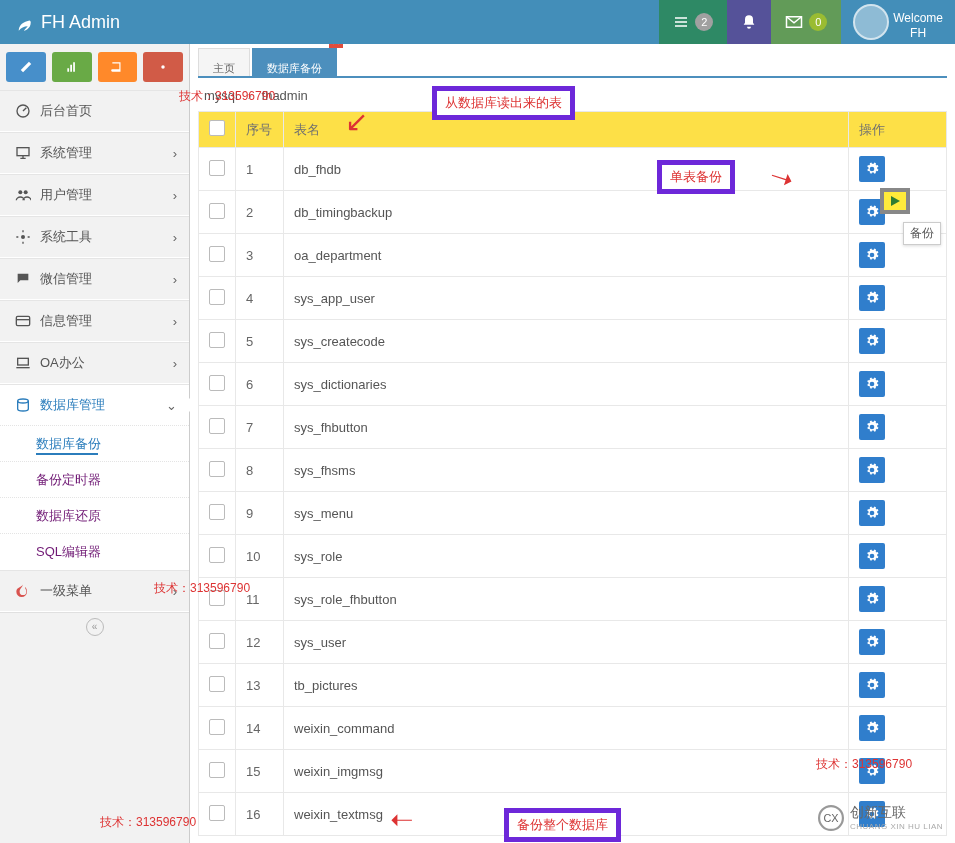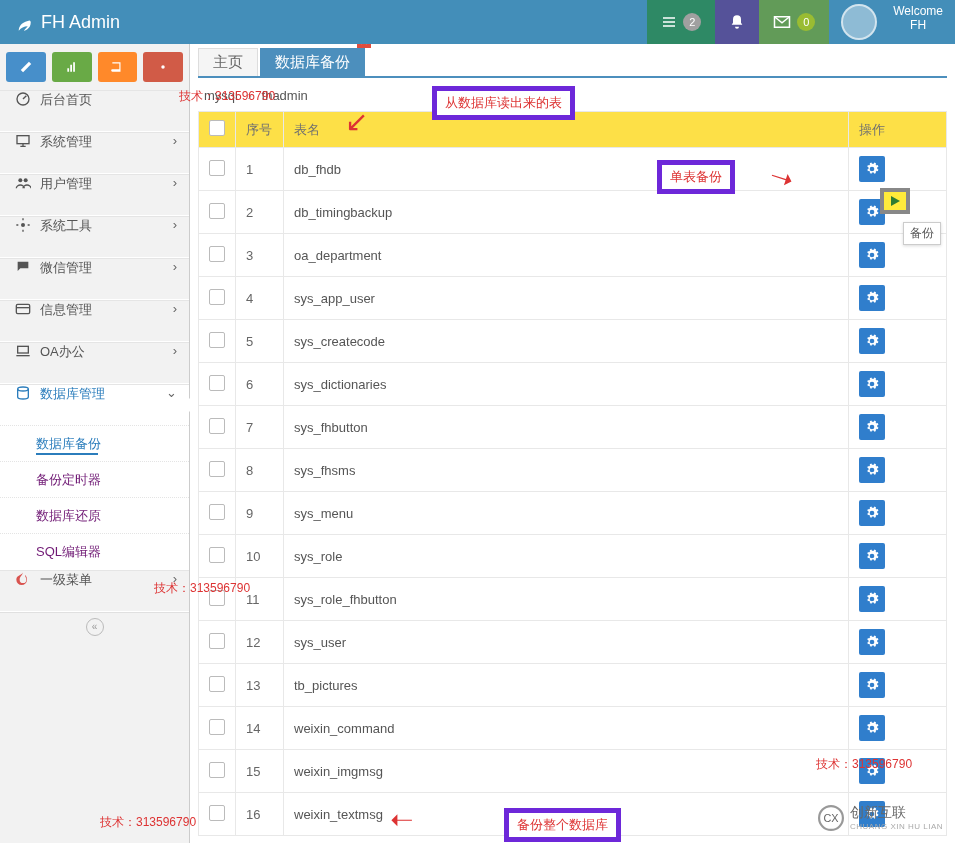--- a/index.html
+++ b/index.html
@@ -10,51 +10,51 @@
 .brand { display:flex; align-items:flex-end; padding:0 15px; font-size:18px; font-weight:300; }
 .brand svg { margin-right:8px; }
 .header-spacer { flex:1; }
 .header-btn { height:44px; padding:0 14px; display:flex; align-items:center; justify-content:center; position:relative; cursor:pointer; }
 .bg-teal { background:#2e8965; }
 .bg-purple { background:#555299; }
 .bg-green2 { background:#629b58; }
 .badge { min-width:18px; height:18px; border-radius:9px; font-size:11px; line-height:18px; text-align:center; margin-left:6px; padding:0 5px; }
 .badge-grey { background:#a0a0a0; color:#fff; }
 .badge-olive { background:#9abc32; color:#fff; }
-.avatar-box { display:flex; align-items:flex-start; padding:0 12px; gap:16px; }
+.avatar-box { display:flex; align-items:flex-end; padding:0 12px; gap:4px; }
 .avatar { width:36px; height:36px; border-radius:50%; background:rgba(255,255,255,0.4); border:2px solid rgba(255,255,255,0.6); }
 .welcome { font-size:12px; line-height:1.2; text-align:center; }
 
 
 .sidebar { position:absolute; top:44px; left:0; width:190px; bottom:0; background:#f2f2f2; border-right:1px solid #ccc; }
 .shortcuts { padding:8px 6px; display:flex; gap:6px; }
 .sc { width:40px; height:30px; border-radius:3px; display:flex; align-items:center; justify-content:center; color:#fff; cursor:pointer; }
 .sc-blue{background:#478fca;} .sc-green{background:#69aa46;} .sc-orange{background:#dd5a43; background:#ff892a;} .sc-red{background:#d15b47;}
 .nav-list { list-style:none; }
 .nav-item { border-top:1px solid #e5e5e5; border-bottom:1px solid #fff; }
-.nav-link { display:flex; align-items:flex-start; height:40px; padding:0 12px; color:#555; cursor:pointer; position:relative; }
+.nav-link { display:flex; align-items:center; height:40px; padding:0 12px; color:#555; cursor:pointer; position:relative; }
 .nav-link.open { color:#2b7dbc; background:#fff; }
 .nav-icon { width:22px; display:flex; align-items:center; justify-content:center; margin-right:6px; }
 .nav-arrow { position:absolute; right:12px; color:#666; }
 .sub-list { list-style:none; background:#fff; }
 .sub-link { display:flex; align-items:center; height:36px; padding-left:36px; color:#701a75; cursor:pointer; border-top:1px dotted #e4e4e4; }
 .sub-link.active { color:#2b7dbc; }
 .sub-link.active::after { content:""; width:20px; border-bottom:2px solid #2b7dbc; position:absolute; }
 .sub-link.active { position:relative; }
 .sub-link.active::after { left:36px; bottom:6px; width:62px; }
 .collapse-btn { height:28px; border-top:1px solid #e0e0e0; display:flex; align-items:center; justify-content:center; cursor:pointer; }
 .collapse-btn span { width:18px; height:18px; border:1px double #bbb; border-radius:50%; display:flex; align-items:center; justify-content:center; font-size:10px; color:#999; }
 .active-marker{ position:absolute; right:-1px; top:50%; transform:translateY(-50%); width:0;height:0;border-top:7px solid transparent;border-bottom:7px solid transparent;border-right:7px solid #fff;}
 
 
 .main { position:absolute; top:44px; left:190px; right:0; bottom:0; background:#fff; padding:4px 8px; overflow:hidden; }
 
 
 .tabs { display:flex; border-bottom:2px solid #4c8fbd; height:30px; }
-.tab { padding:12px 14px; margin-right:2px; background:#f5f5f5; display:flex; align-items:center; cursor:pointer; border:1px solid #ddd; border-bottom:none; color:#666; font-size:15px; }
+.tab { padding:12px 14px; margin-right:2px; background:#f5f5f5; display:flex; align-items:flex-start; cursor:pointer; border:1px solid #ddd; border-bottom:none; color:#666; font-size:11px; }
 .tab.active { background:#4c8fbd; color:#fff; border-color:#4c8fbd; position:relative; }
 .tab-close { width:14px; height:14px; background:#e04d3d; color:#fff; font-size:10px; display:flex; align-items:center; justify-content:center; margin-left:-6px; margin-top:-8px; cursor:pointer; position:relative; top:-6px; left:-4px; }
 
 
 .bc { padding:10px 6px 8px; color:#555; font-size:13px; }
 .bc-sep { margin:0 6px; color:#aaa; }
 
 
 .tbl { width:100%; border-collapse:collapse; border:1px solid #ddd; }
 .tbl th, .tbl td { border:1px solid #e8e8e8; padding:8px 10px; text-align:left; vertical-align:middle; }

